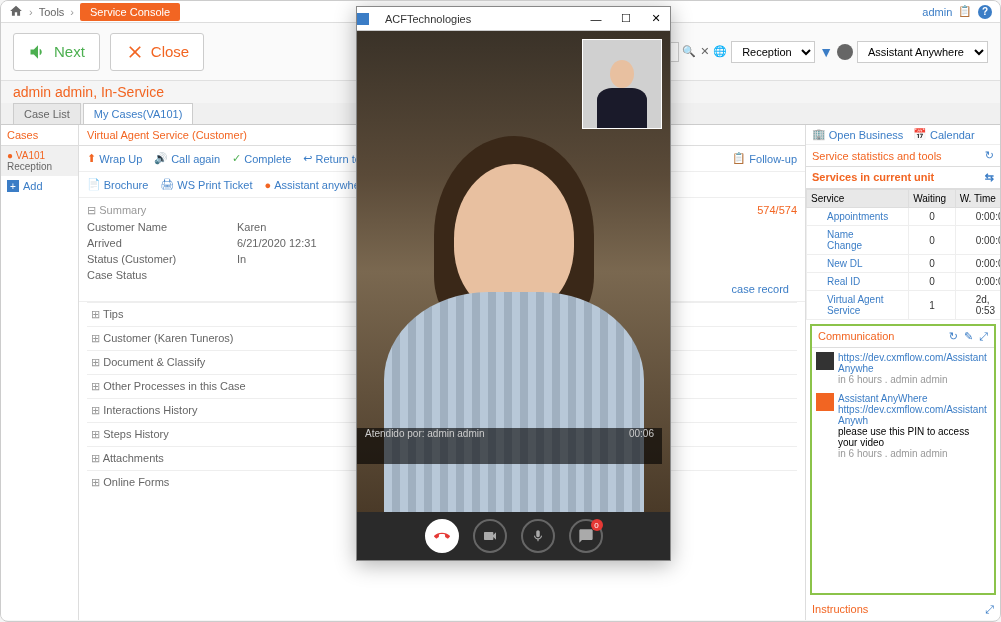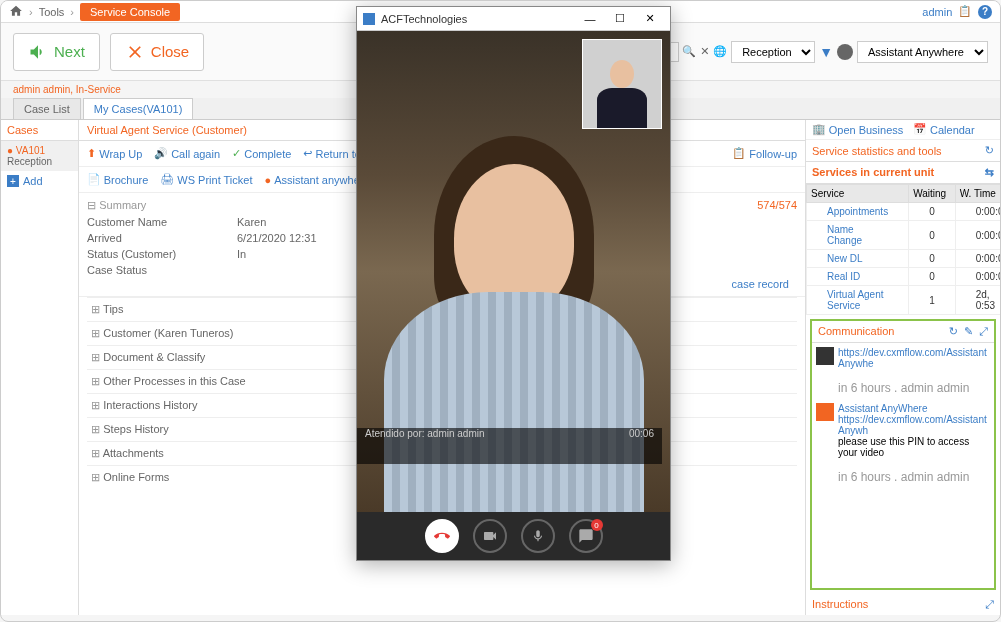--- a/index.html
+++ b/index.html
@@ -20,21 +20,21 @@
 .big-btn.next { color: #4CAF50; }
 .big-btn.close { color: #f26522; }
 .next-icon, .close-icon { width: 20px; height: 20px; }
 .actionbar-right { margin-left: auto; display: flex; align-items: center; gap: 4px; }
 .search-input { border: 1px solid #ccc; padding: 3px 6px; font-size: 11px; width: 90px; }
 .select-input { border: 1px solid #ccc; padding: 3px 6px; font-size: 11px; background: #fff; }
 .filter-icon { color: #3b7dc6; font-size: 14px; }
 .user-icon-small { width: 16px; height: 16px; background: #666; border-radius: 50%; }
 
 
-.statusline { padding: 3px 12px; color: #f26522; font-size: 10px; }
+.statusline { padding: 3px 12px; color: #f26522; font-size: 14px; }
 
 
 .tabbar { display: flex; padding: 0 12px; border-bottom: 1px solid #ccc; background: #f0f0f0;}
 .tab { padding: 4px 10px; background: #fff; border: 1px solid #ccc; border-bottom: none; margin-right: 2px; cursor: pointer; font-size: 11px; color: #3b7dc6;}
 .tab.inactive { background: #e8e8e8; color: #666;}
 
 
 .main { display: flex; height: calc(100% - 125px); }
 .sidebar-left { width: 78px; border-right: 1px solid #ddd; background: #fff; }
 .sidebar-left .header { background: #fff; border-bottom: 1px solid #ddd; padding: 4px 6px; color: #f26522; font-size: 11px; }
@@ -81,27 +81,27 @@
 .comm-panel { border: 2px solid #8BC34A; margin: 4px; flex: 1; display: flex; flex-direction: column;}
 .comm-header { padding: 4px 6px; color: #f26522; font-size: 11px; display: flex; justify-content: space-between; border-bottom: 1px solid #ddd;}
 .comm-icons { display: flex; gap: 6px;}
 .comm-icons span { color: #3b7dc6; cursor: pointer;}
 .comm-body { flex: 1; overflow: auto; padding: 4px;}
 .msg { display: flex; gap: 4px; margin-bottom: 8px;}
 .msg-icon { width: 18px; height: 18px; background: #333; flex-shrink: 0;}
 .msg-icon.orange { background: #f26522;}
 .msg-content { flex: 1; font-size: 10px;}
 .msg-link { color: #3b7dc6; word-break: break-all;}
-.msg-meta { color: #999; font-size: 12px; margin-top: 12px;}
+.msg-meta { color: #999; font-size: 10px; margin-top: 0;}
 .msg-title { color: #3b7dc6;}
 .instructions { padding: 4px 6px; color: #f26522; font-size: 11px; display: flex; justify-content: space-between;}
 
 
 .video-window { position: absolute; left: 355px; top: 5px; width: 315px; height: 555px; background: #222; border: 1px solid #888; box-shadow: 0 4px 20px rgba(0,0,0,0.3); display: flex; flex-direction: column;}
-.vw-titlebar { height: 24px; background: #fff; display: flex; align-items: center; padding: 0 6px; gap: 6px; border-bottom: 1px solid #ccc;}
+.vw-titlebar { height: 24px; background: #fff; display: flex; align-items: center; padding: 0 0; gap: 16px; border-bottom: 1px solid #ccc;}
 .vw-app-icon { width: 12px; height: 12px; background: #3b7dc6;}
 .vw-title { flex: 1; font-size: 11px; color: #333;}
 .vw-controls { display: flex; gap: 2px;}
 .vw-ctrl { width: 28px; height: 20px; display: flex; align-items: center; justify-content: center; cursor: pointer; font-size: 11px;}
 .vw-video { flex: 1; position: relative; background: linear-gradient(180deg, #3a3228 0%, #5a4a38 30%, #7a6850 50%, #4a3a28 100%); display: flex; align-items: center; justify-content: center; overflow: hidden;}
 .vw-person { width: 90%; height: 85%; position: absolute; bottom: 0;}
 .vw-face { position: absolute; top: 15%; left: 50%; transform: translateX(-50%); width: 120px; height: 150px; background: #e8c0a0; border-radius: 50% 50% 45% 45%;}
 .vw-hair { position: absolute; top: 8%; left: 50%; transform: translateX(-50%); width: 160px; height: 200px; background: #3a2818; border-radius: 50% 50% 30% 30%;}
 .vw-body { position: absolute; bottom: 0; left: 50%; transform: translateX(-50%); width: 260px; height: 220px; background: repeating-linear-gradient(90deg, #b8c8d8 0px, #b8c8d8 8px, #a0b0c0 8px, #a0b0c0 16px); border-radius: 40% 40% 0 0;}
 .vw-pip { position: absolute; top: 8px; right: 8px; width: 80px; height: 90px; background: #d0d0d0; border: 1px solid #fff; display: flex; flex-direction: column; align-items: center; justify-content: flex-end;}

